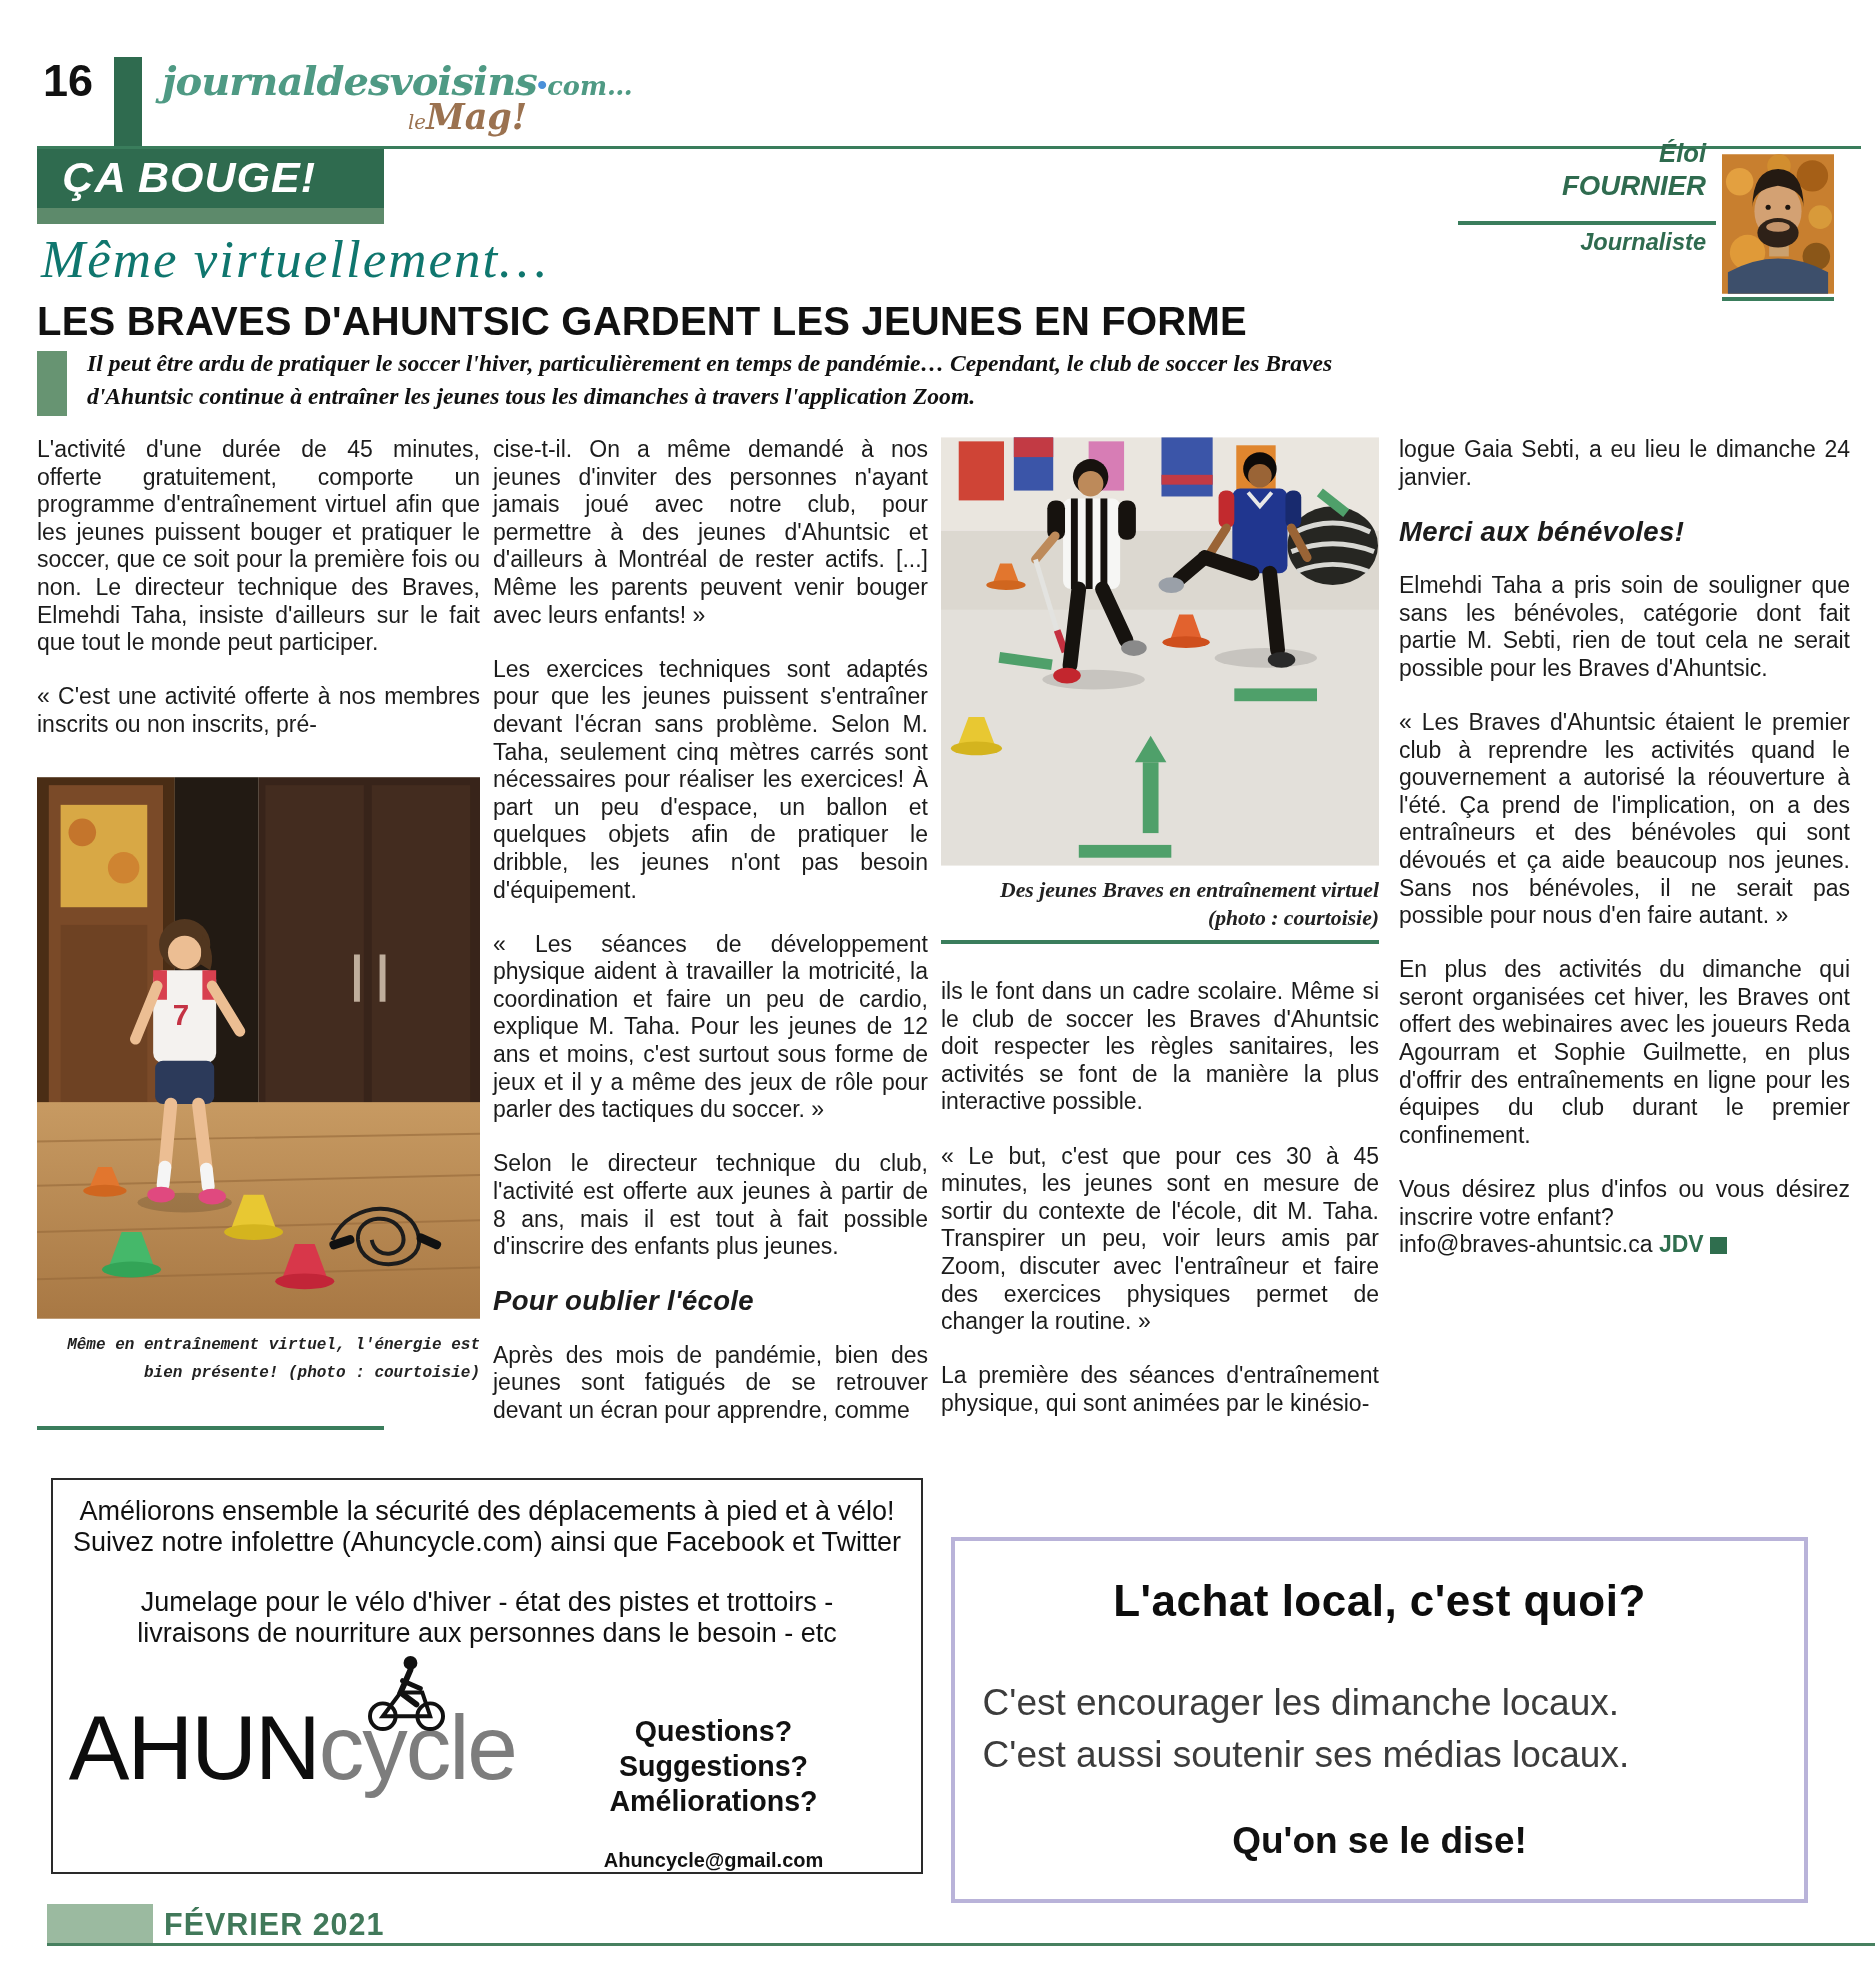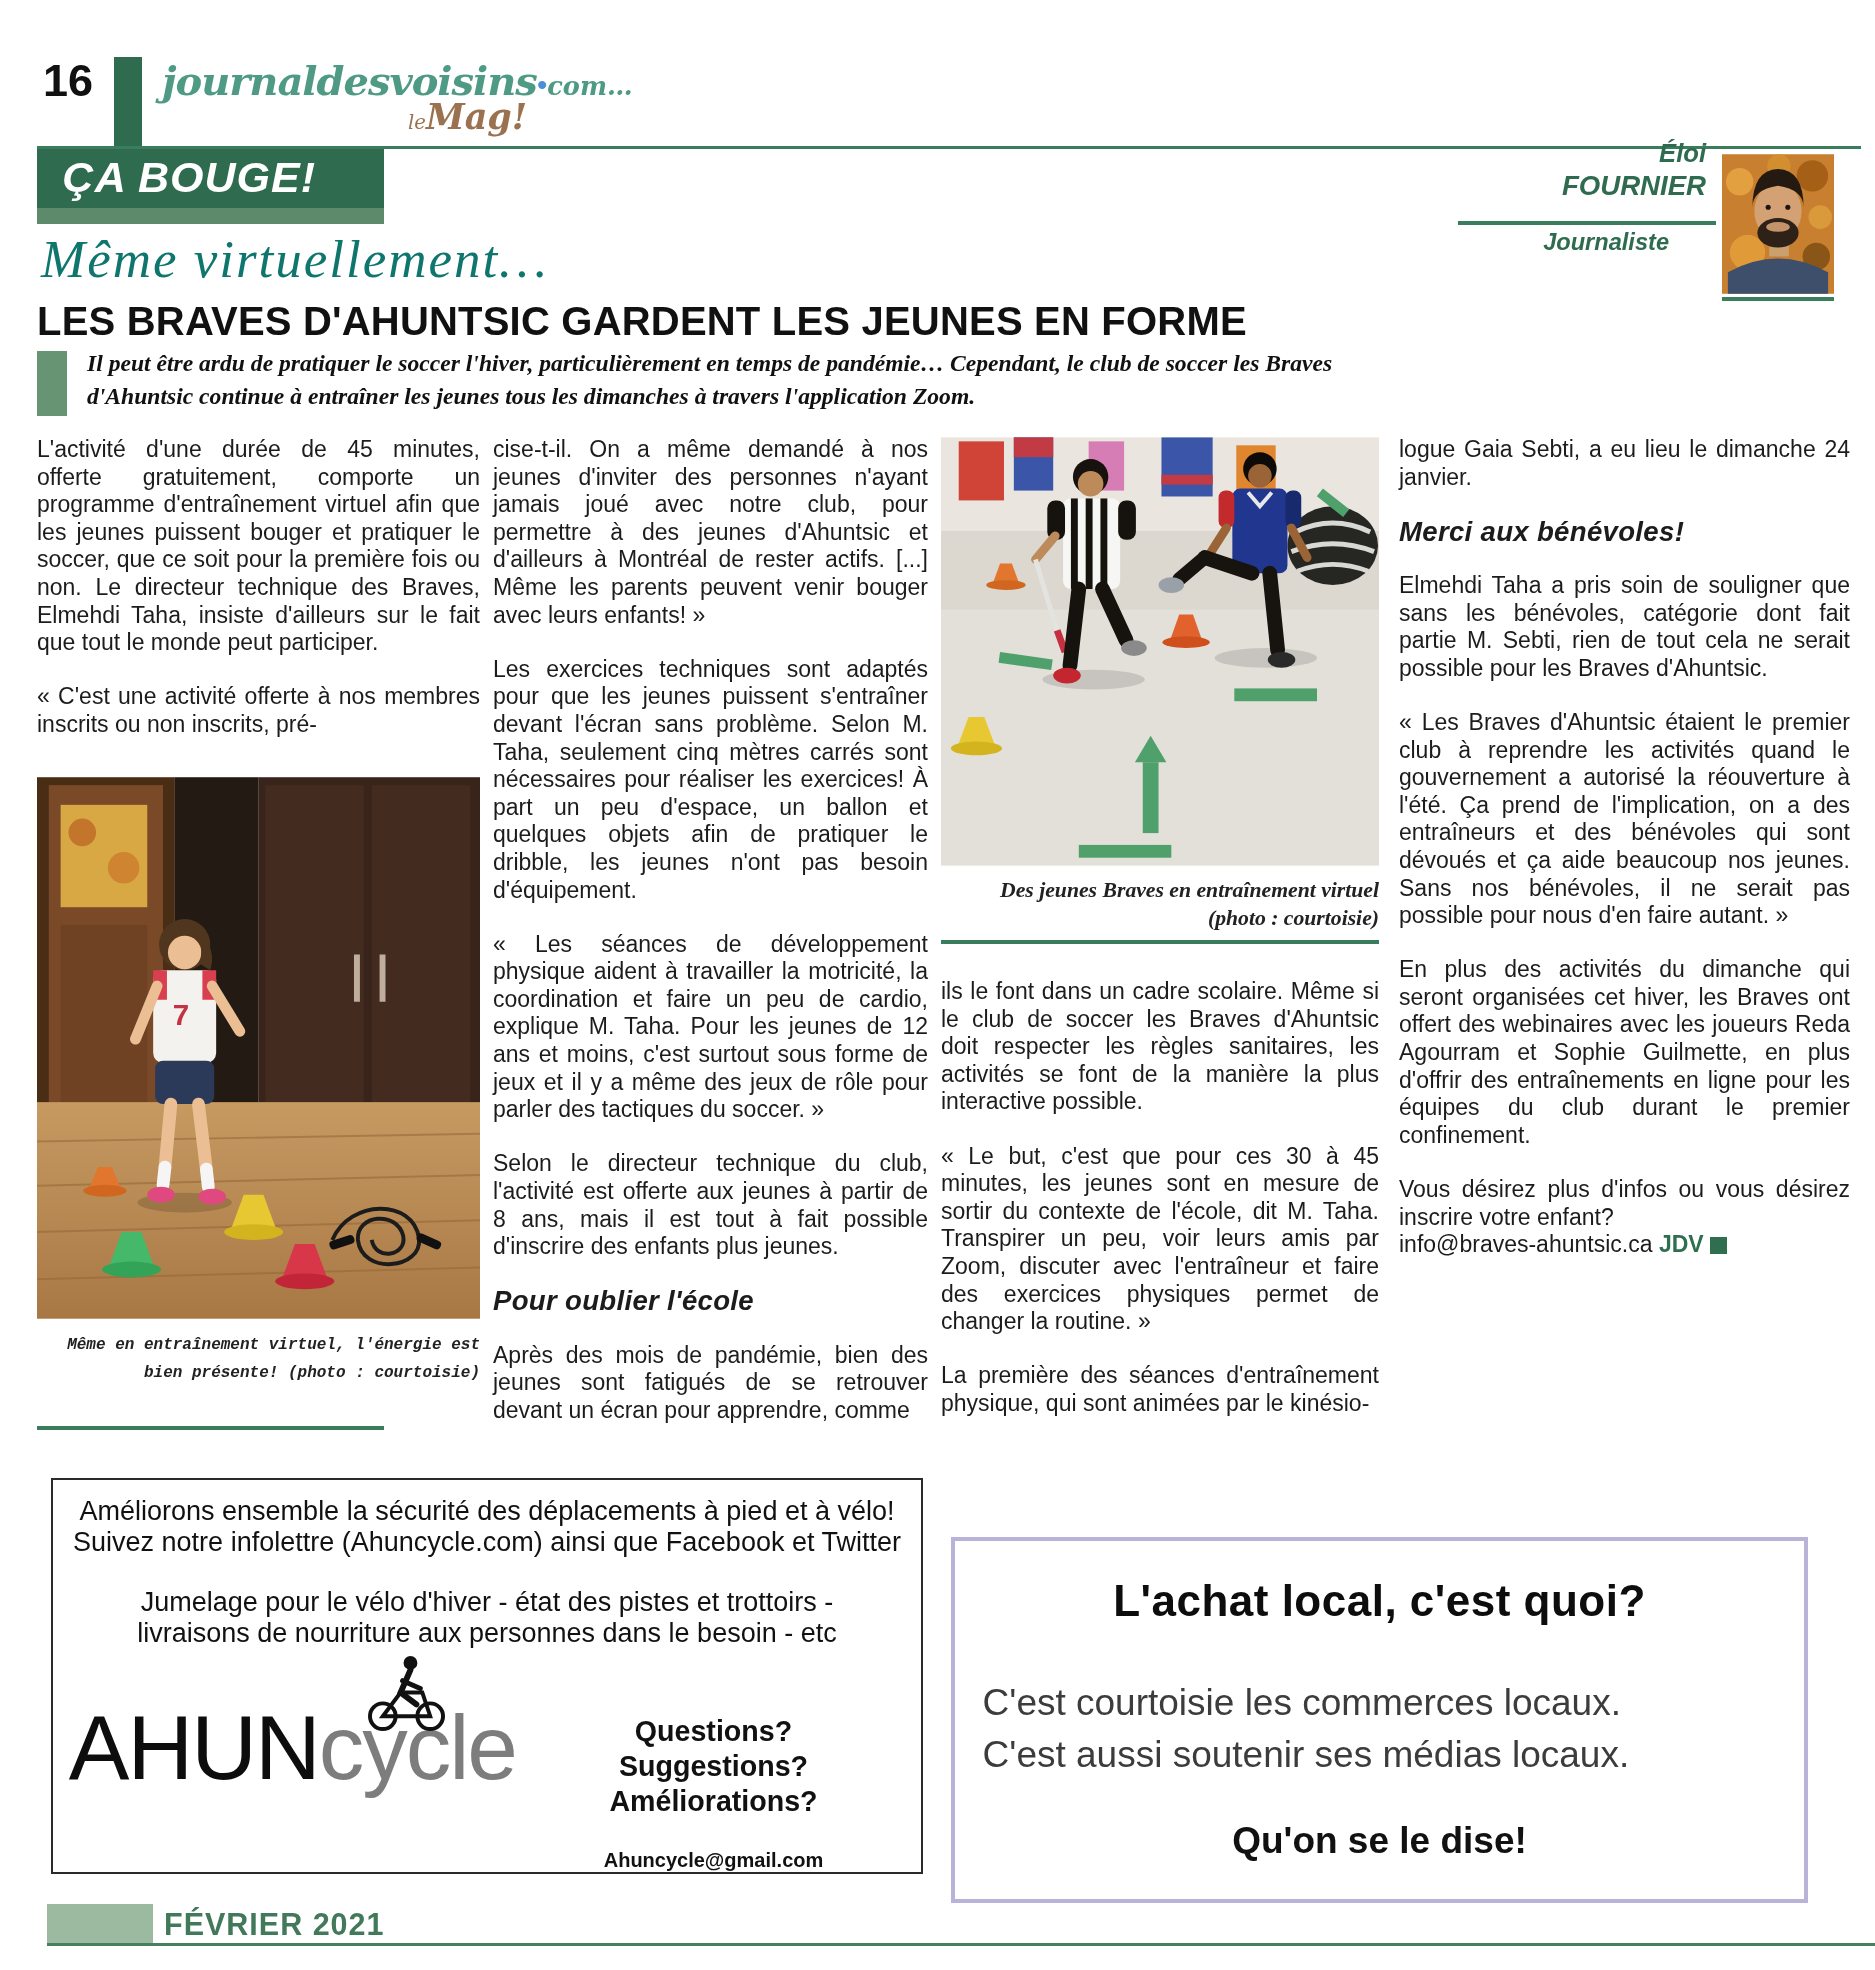--- a/index.html
+++ b/index.html
@@ -29,21 +29,21 @@
             color:#fff; font-style:italic; font-weight:800; font-size:43px;
             line-height:57px; padding-left:25.6px; letter-spacing:1px; }
   .banner-strip { left:37px; top:208px; width:347px; height:15.8px; background:#5d8a6b; }
 
   
   .author-names { left:1409px; top:139px; width:297px; text-align:right;
                   color:#2f6b4f; font-style:italic; font-weight:700; }
   .author-first { font-size:25.6px; display:block; }
   .author-last  { font-size:27.6px; display:block; margin-top:2px; }
   .author-rule  { left:1458px; top:221px; width:258px; height:3.9px; background:#3a7d5c; }
-  .author-role  { left:1372px; top:229px; width:297px; text-align:right;
+  .author-role  { left:1409px; top:229px; width:297px; text-align:right;
                   color:#2f6b4f; font-style:italic; font-weight:700; font-size:23.6px; }
   .portrait { left:1722px; top:154px; width:112px; height:140px; }
   .portrait-rule { left:1722px; top:297px; width:112px; height:3.9px; background:#3a7d5c; }
 
   
   .kicker { left:41px; top:229px; font-family:Liberation Serif, serif; font-style:italic;
             font-size:53px; color:#0f766e; letter-spacing:2px; }
   .headline { left:37px; top:299px; width:1300px; font-weight:700; font-size:40px;
               color:#111; letter-spacing:0.2px; }
   .lede-bullet { left:37px; top:351px; width:29.6px; height:65px; background:#679472; }
@@ -374,21 +374,21 @@
     <div class="ahun-contact">
       <div class="q">Questions? Suggestions?</div>
       <div class="q">Améliorations?</div>
       <a href="#" class="mail">Ahuncycle@gmail.com</a>
     </div>
   </div>
 
   <div class="abs ad-achat">
     <div class="title">L'achat local, c'est quoi?</div>
     <div class="body">
-      <span>C'est courtoisie les commerces locaux.</span><br>
+      <span>C'est encourager les dimanche locaux.</span><br>
       <span>C'est aussi soutenir ses médias locaux.</span>
     </div>
     <div class="closing">Qu'on se le dise!</div>
   </div>
 
   <div class="abs footer-block"></div>
   <div class="abs footer-rule"></div>
   <div class="abs footer-issue">FÉVRIER 2021</div>
 
 </div>

